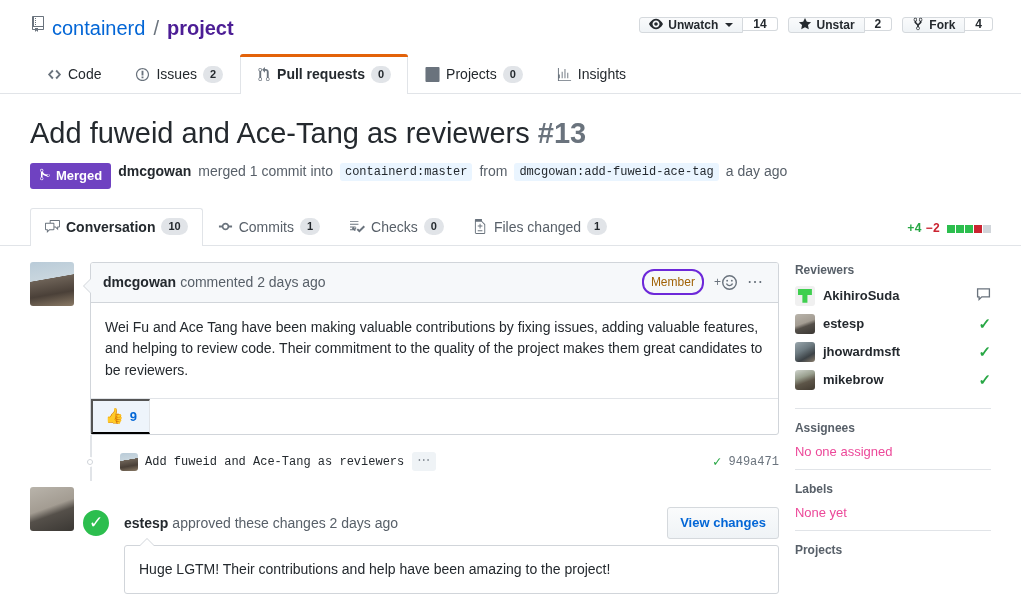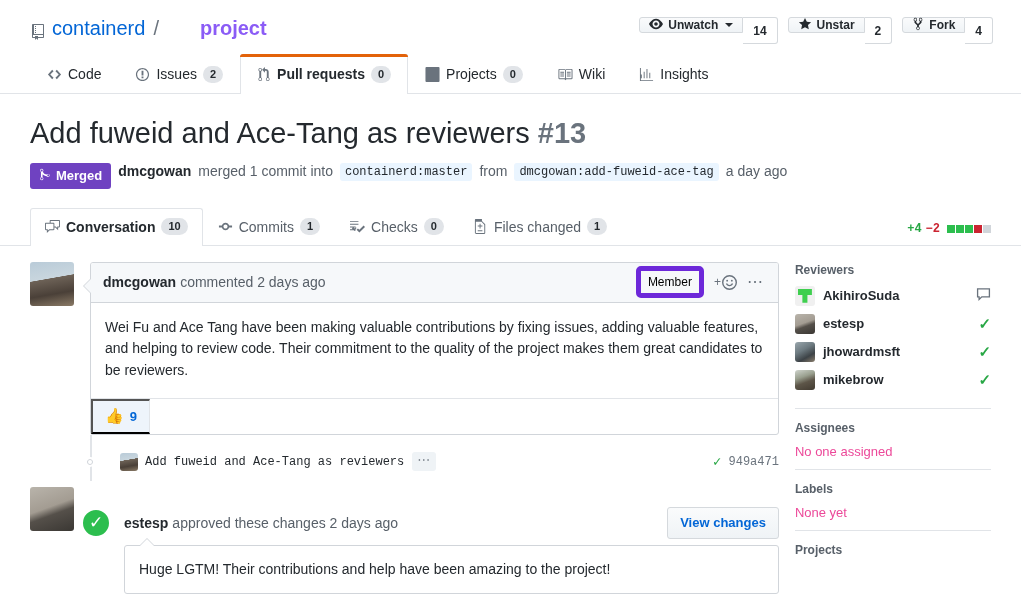--- a/index.html
+++ b/index.html
@@ -17,27 +17,27 @@
   
   .repo-header {
     padding: 16px 30px 0 30px;
     background: #fff;
     position: relative;
   }
   .repo-title {
     font-size: 20px;
     line-height: 24px;
     display: flex;
-    align-items: flex-end;
+    align-items: flex-start;
     gap: 6px;
   }
   .repo-icon { color: #6a737d; display: inline-flex; align-items: center; }
   .repo-owner { color: #0366d6; font-weight: 400; }
   .repo-sep { color: #6a737d; font-weight: 300; margin: 0 2px; }
-  .repo-name { color: #8b5cf6; font-weight: bold; margin-left: 33px; }
+  .repo-name { color: #4c1d95; font-weight: bold; }
 
   
   .repo-actions {
     position: absolute;
     top: 17px; right: 28px;
     display: flex;
     gap: 10px;
   }
   .btn-group { display: flex; align-items: stretch; }
   .btn-main {
@@ -51,21 +51,21 @@
     height: 16px;
   }
   .btn-count {
     background: #fff;
     border: 1px solid #d5d9dd;
     border-left: 0;
     border-radius: 0 3px 3px 0;
     padding: 4px 10px;
     font-size: 12px; font-weight: bold;
     color: #24292e;
-    height: 27px;
+    height: 14px;
     display: flex; align-items: center;
   }
   .caret {
     width: 0; height: 0;
     border-left: 4px solid transparent;
     border-right: 4px solid transparent;
     border-top: 4px solid #24292e;
     margin-left: 2px;
   }
 
@@ -242,25 +242,25 @@
     border-radius: 2px 2px 0 0;
     padding: 9px 14px 9px 12px;
     display: flex; align-items: center;
     font-size: 14px;
     color: #586069;
     height: 40px;
   }
   .comment-head .who { color: #24292e; font-weight: 600; margin-right: 4px; }
   .head-right { margin-left: auto; display: flex; align-items: center; gap: 10px; }
   .assoc-badge {
-    border: 5px solid #6d28d9;
-    border-radius: 5px;
+    border: 2px solid #6d28d9;
+    border-radius: 12px;
     padding: 2px 7px;
     font-size: 12px;
-    color: #000000;
+    color: #a16207;
     line-height: 18px;
   }
   .smiley-btn { display: flex; align-items: center; gap: 1px; color: #6a737d; font-size: 13px; }
   .kebab { color: #6a737d; font-size: 16px; letter-spacing: 1px; line-height: 10px; }
   .comment-body {
     padding: 14px 14px 16px 14px;
     font-size: 14px;
     line-height: 1.55;
     color: #24292e;
   }
@@ -538,28 +538,20 @@
     <span class="counter">0</span>
   </a>
   <a class="nav-item">
     <span class="nic">
       <svg width="15" height="15" viewBox="0 0 15 16" fill="currentColor">
           <path d="M10 12h3V2h-3v10zm-4-2h3V2H6v8zm-4 4h3V2H2v12zm-1 1h13V1H1v14zM14 0H1a1 1 0 0 0-1 1v14a1 1 0 0 0 1 1h13a1 1 0 0 0 1-1V1a1 1 0 0 0-1-1z"></path>
         </svg>
     </span>
     <span>Projects</span>
     <span class="counter">0</span>
-  </a>
-  <a class="nav-item">
-    <span class="nic">
-      <svg width="16" height="15" viewBox="0 0 16 16" fill="currentColor">
-          <path d="M3 5h4v1H3V5zm0 3h4V7H3v1zm0 2h4V9H3v1zm11-5h-4v1h4V5zm0 2h-4v1h4V7zm0 2h-4v1h4V9zm2-6v9c0 .55-.45 1-1 1H9.5l-1 1-1-1H2c-.55 0-1-.45-1-1V3c0-.55.45-1 1-1h5.5l1 1 1-1H15c.55 0 1 .45 1 1zm-8 .5L7.5 3H2v9h6V3.5zm7-.5H9.5l-.5.5V12h6V3z"></path>
-        </svg>
-    </span>
-    <span>Wiki</span>
   </a>
   <a class="nav-item">
     <span class="nic">
       <svg width="15" height="15" viewBox="0 0 14 16" fill="currentColor">
           <path d="M5 12H4V5h1v7zm3 0H7V2h1v10zm-6 0H1V8h1v4zm9 0h-1V6h1v6zm2 2H1V1H0v14h14v-1z"></path>
         </svg>
     </span>
     <span>Insights</span>
   </a>
 </nav>

